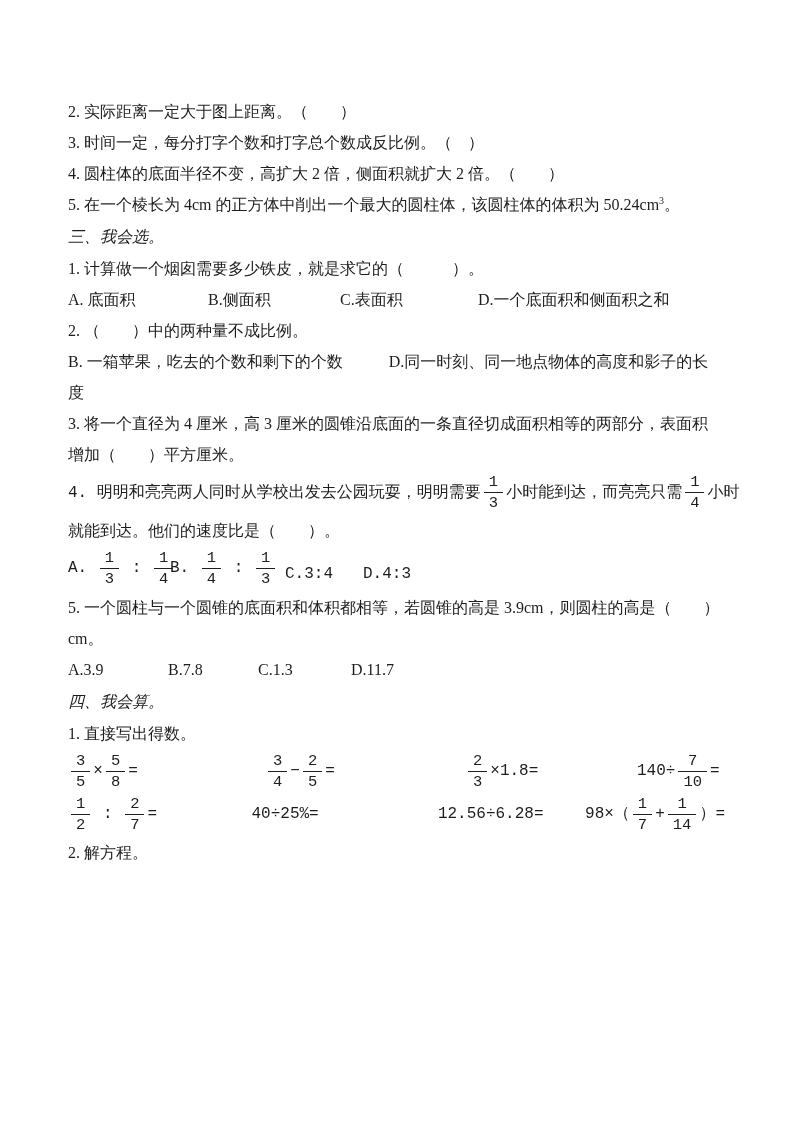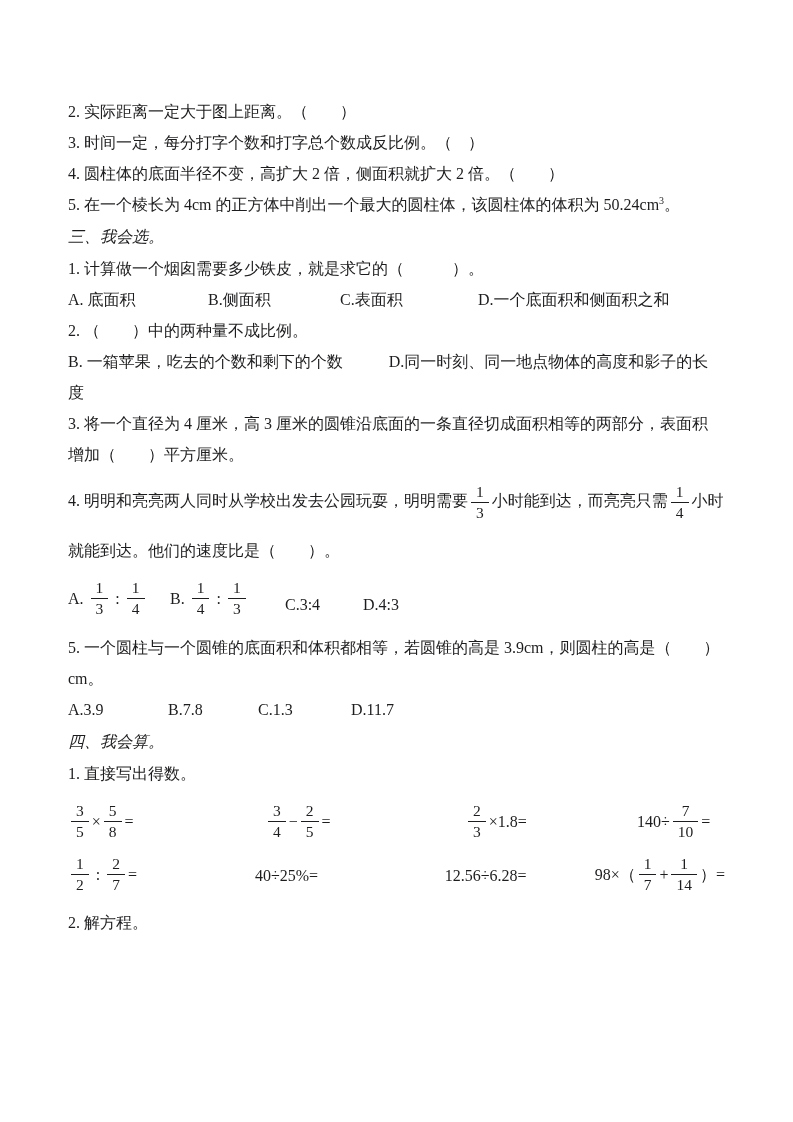--- a/index.html
+++ b/index.html
@@ -16,21 +16,21 @@
   .heading{line-height:33px;font-style:italic;}
   
   .frac{
     display:inline-block;vertical-align:middle;text-align:center;
     margin:0 3px;line-height:1.3;font-size:15.5px;
   }
   .frac .num{display:block;border-bottom:1px solid #1d1d1f;padding:0 5px;}
   .frac .den{display:block;padding:0 5px;}
   sup{font-size:10px;line-height:0;}
   .gap{display:inline-block;width:46px;}
-  .mline{margin:12px 0;}
+  .mline{margin:2px 0;font-family:Liberation Mono, monospace;}
   .mexpr .t{vertical-align:middle;}
   
   .opts{display:flex;align-items:flex-end;}
   .opt{display:inline-block;}
   .ow1 .opt:nth-child(1){width:140px}
   .ow1 .opt:nth-child(2){width:132px}
   .ow1 .opt:nth-child(3){width:138px}
   .ow2 .opt:nth-child(1){width:92px}
   .ow2 .opt:nth-child(2){width:91px}
   .ow2 .opt:nth-child(3){width:80px}

